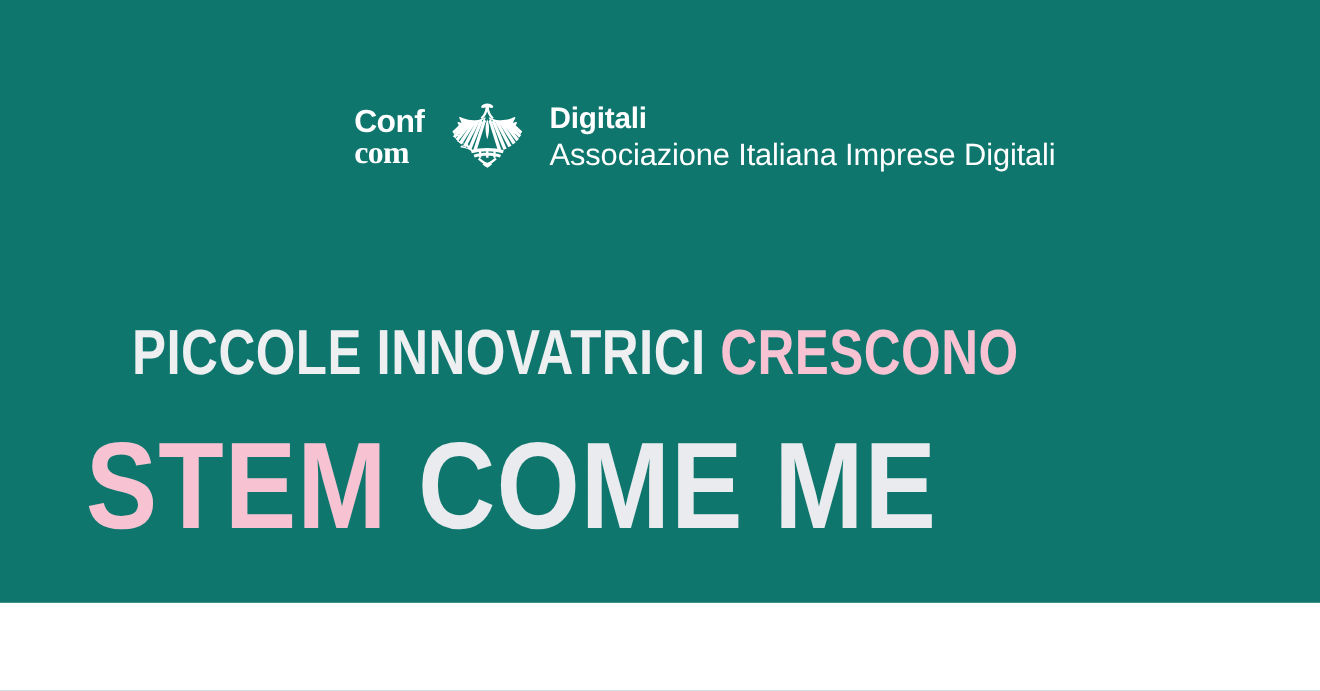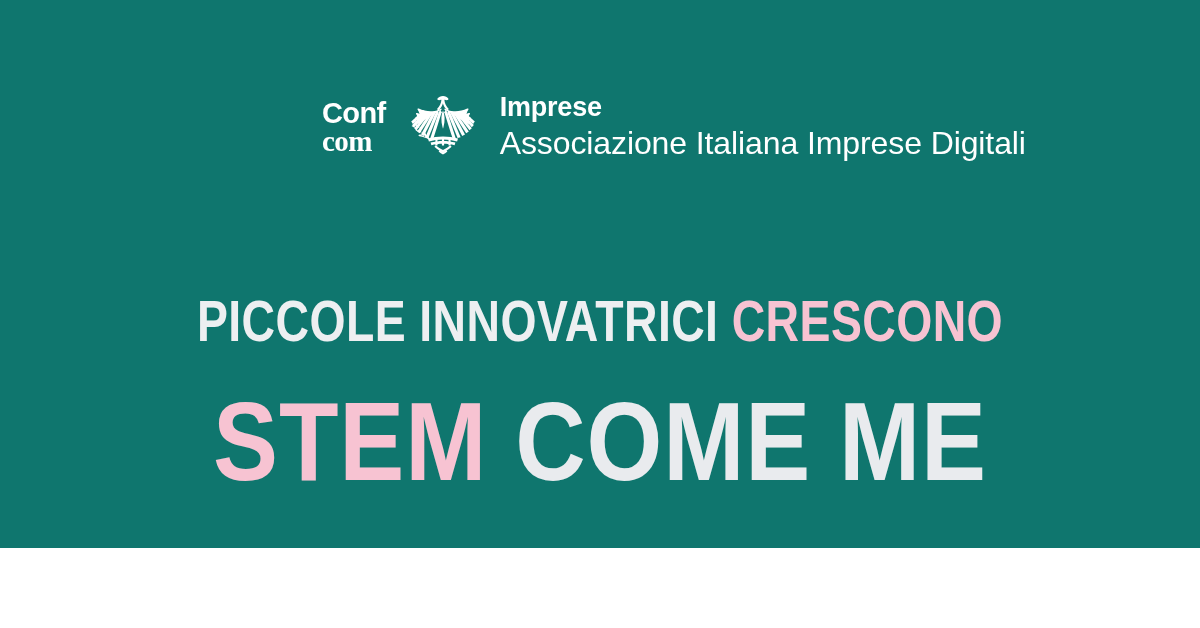--- a/index.html
+++ b/index.html
@@ -69,33 +69,32 @@
     font-family: "Liberation Sans", sans-serif;
     font-weight: 700;
     font-size: 27px;
     letter-spacing: -0.2px;
     line-height: 1.12;
   }
   .assintel-tagline {
     color: #FFFFFF;
     font-family: "Liberation Sans", sans-serif;
     font-weight: 400;
-    font-size: 32px;
+    font-size: 28px;
     letter-spacing: -0.1px;
     line-height: 1.2;
     margin-top: 2px;
   }
 
   
   .headline-zone {
     position: absolute;
     left: 0;
     top: 292px;
     width: 1200px;
-    text-align: center;
   }
 
   .kicker {
     font-family: "Liberation Sans Narrow", "Liberation Sans", sans-serif;
     font-weight: 700;
     font-size: 58px;
     line-height: 1;
     letter-spacing: 0.5px;
     white-space: nowrap;
     transform: scaleX(0.80);
@@ -166,21 +165,21 @@
           <path d="M33.9 43.9h2.2v7.6h-2.2z"></path>
           <path d="M40.5 44.2h2.1v7.2h-2.1z"></path>
 
           <path d="M26.4 52.8c2.6 2.6 5.5 4.5 8.6 5.6 3.1-1.1 6.0-3.0 8.6-5.6l-1.5-1.5c-2.2 2.1-4.6 3.6-7.1 4.6-2.5-1.0-4.9-2.5-7.1-4.6z"></path>
           <path d="M30.6 57.4c1.4 1.3 2.9 2.3 4.4 3.1 1.5-0.8 3.0-1.8 4.4-3.1l-1.4-1.4c-1.0 0.9-2.0 1.6-3.0 2.2-1.0-0.6-2.0-1.3-3.0-2.2z"></path>
         </g>
       </svg>
     </span>
 
     <div class="assintel-block">
-      <span class="assintel-name">Imprese</span>
+      <span class="assintel-name">Digitali</span>
       <span class="assintel-tagline">Associazione Italiana Imprese Digitali</span>
     </div>
   </div>
 
   <div class="headline-zone">
 
     <div class="kicker">
       <span class="seg-light">PICCOLE INNOVATRICI</span><span class="seg-pink-space"> </span><span class="seg-pink">CRESCONO</span>
     </div>
 

